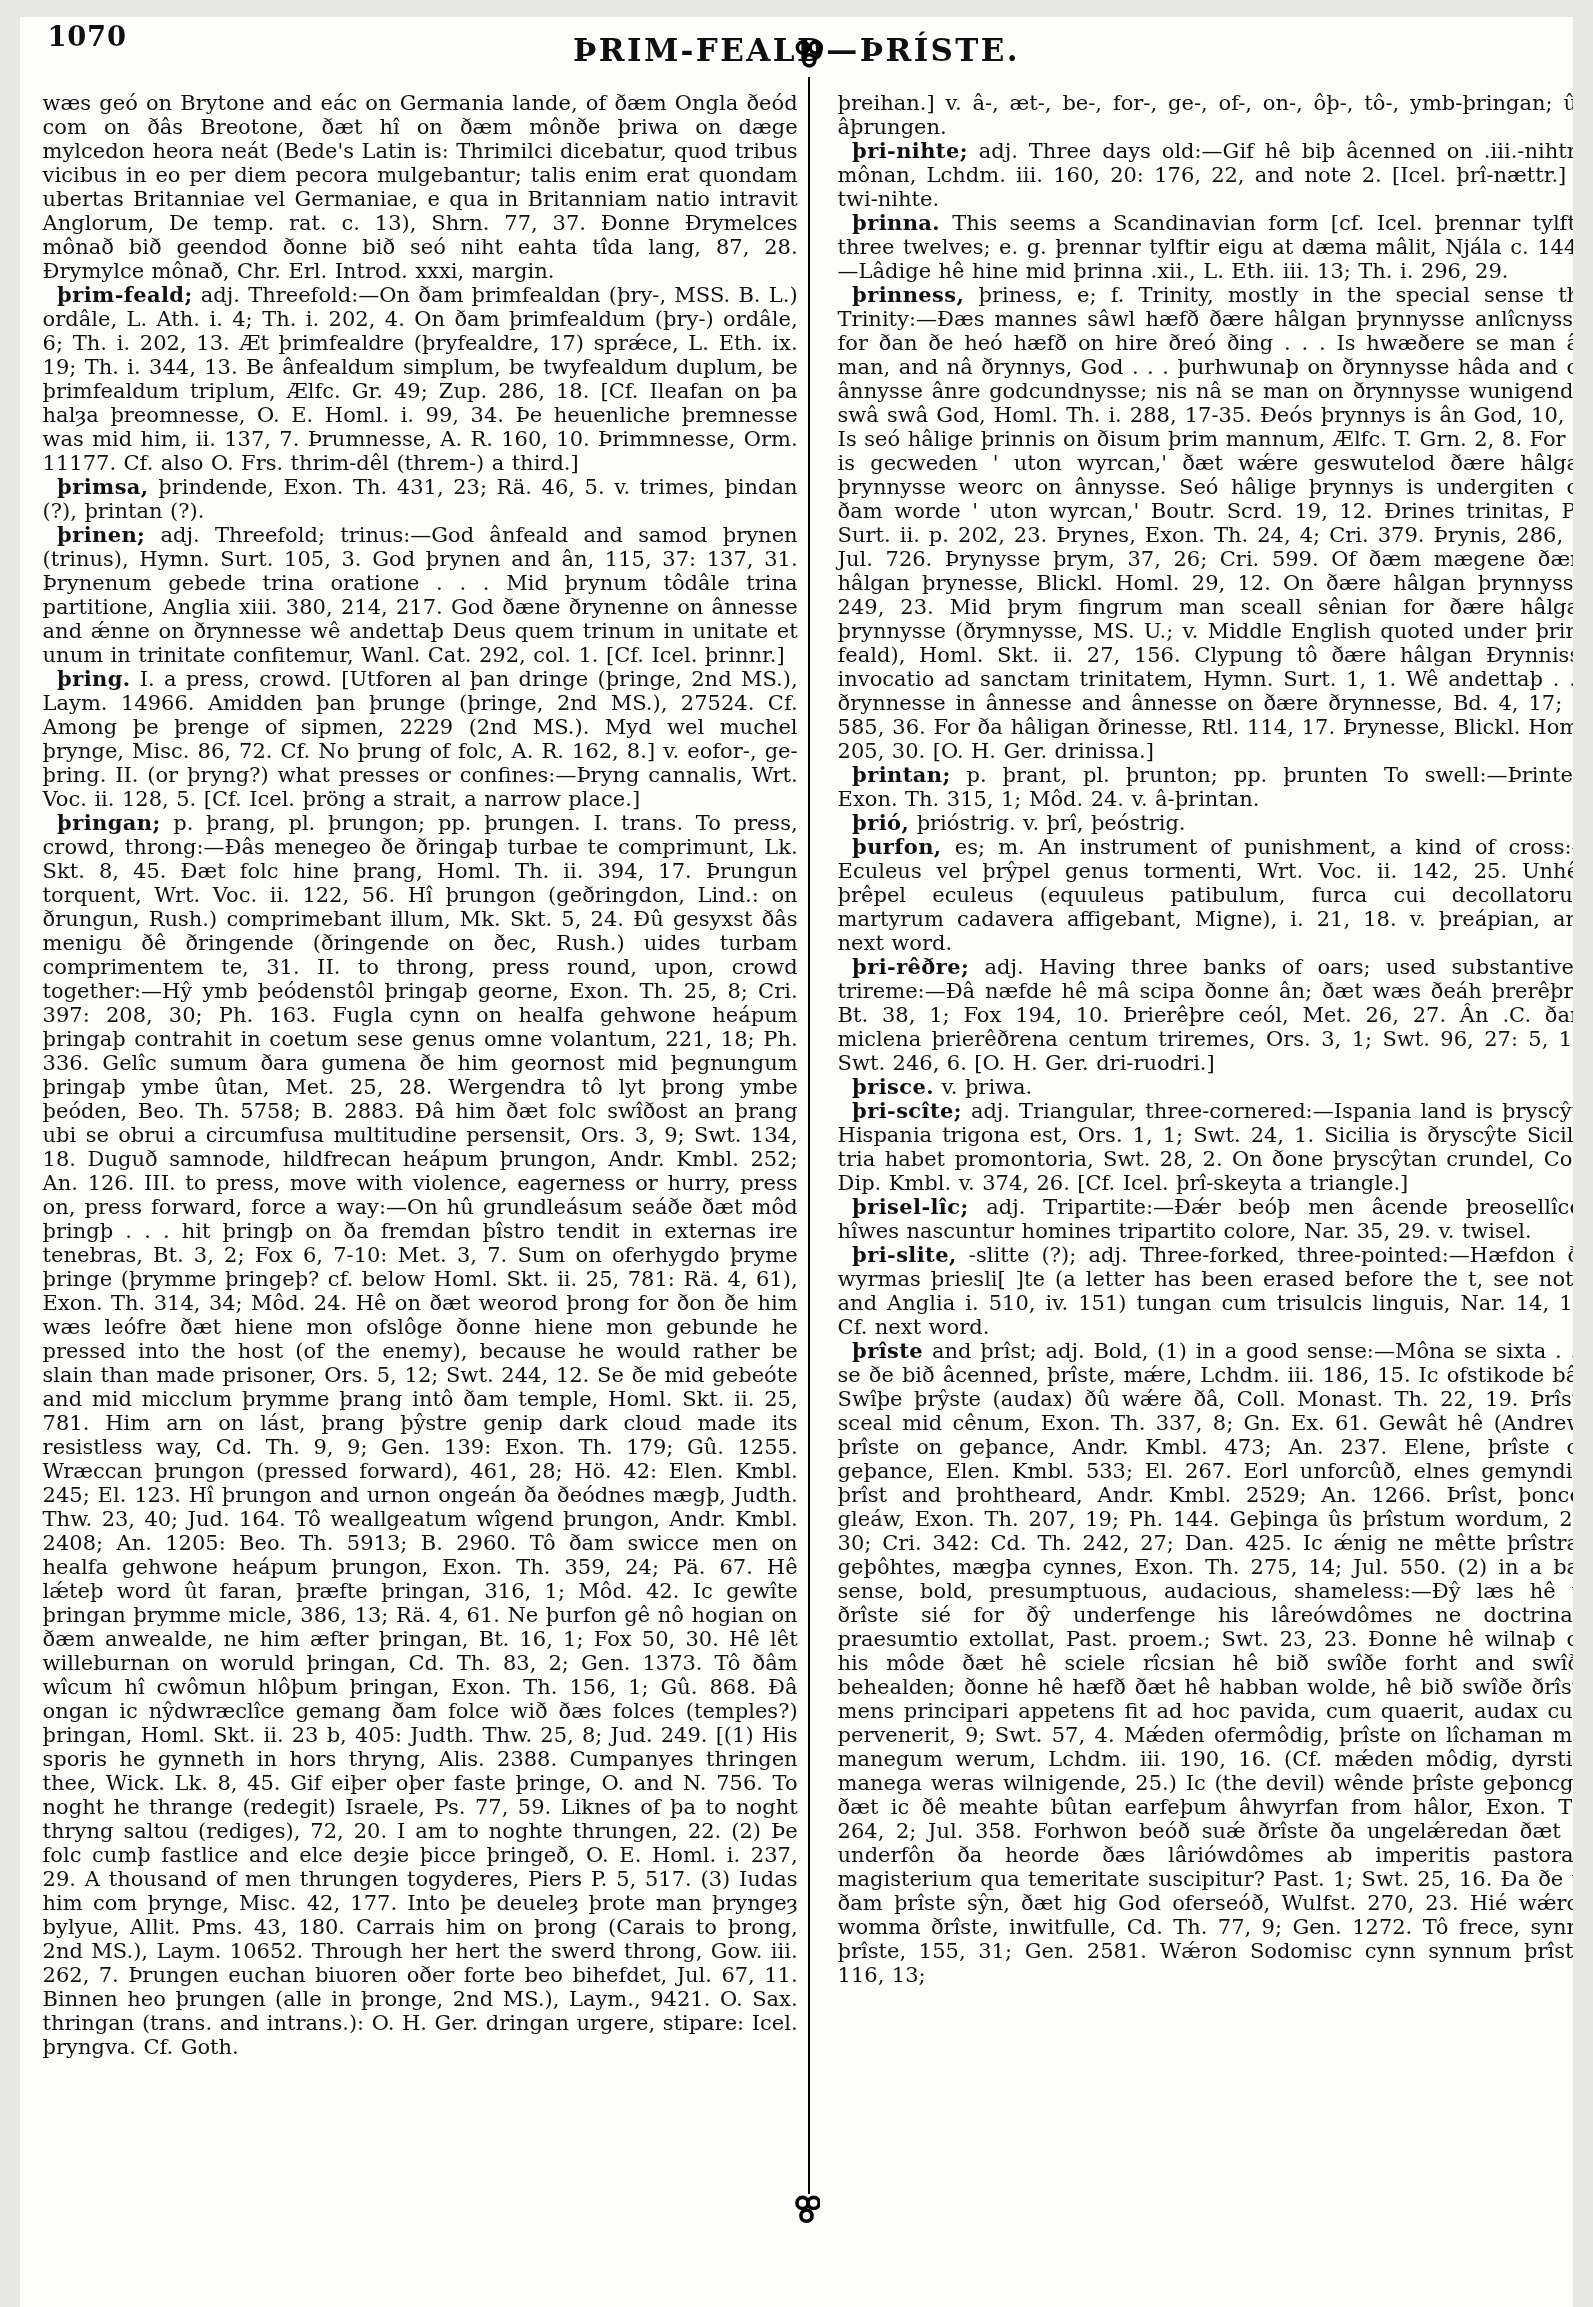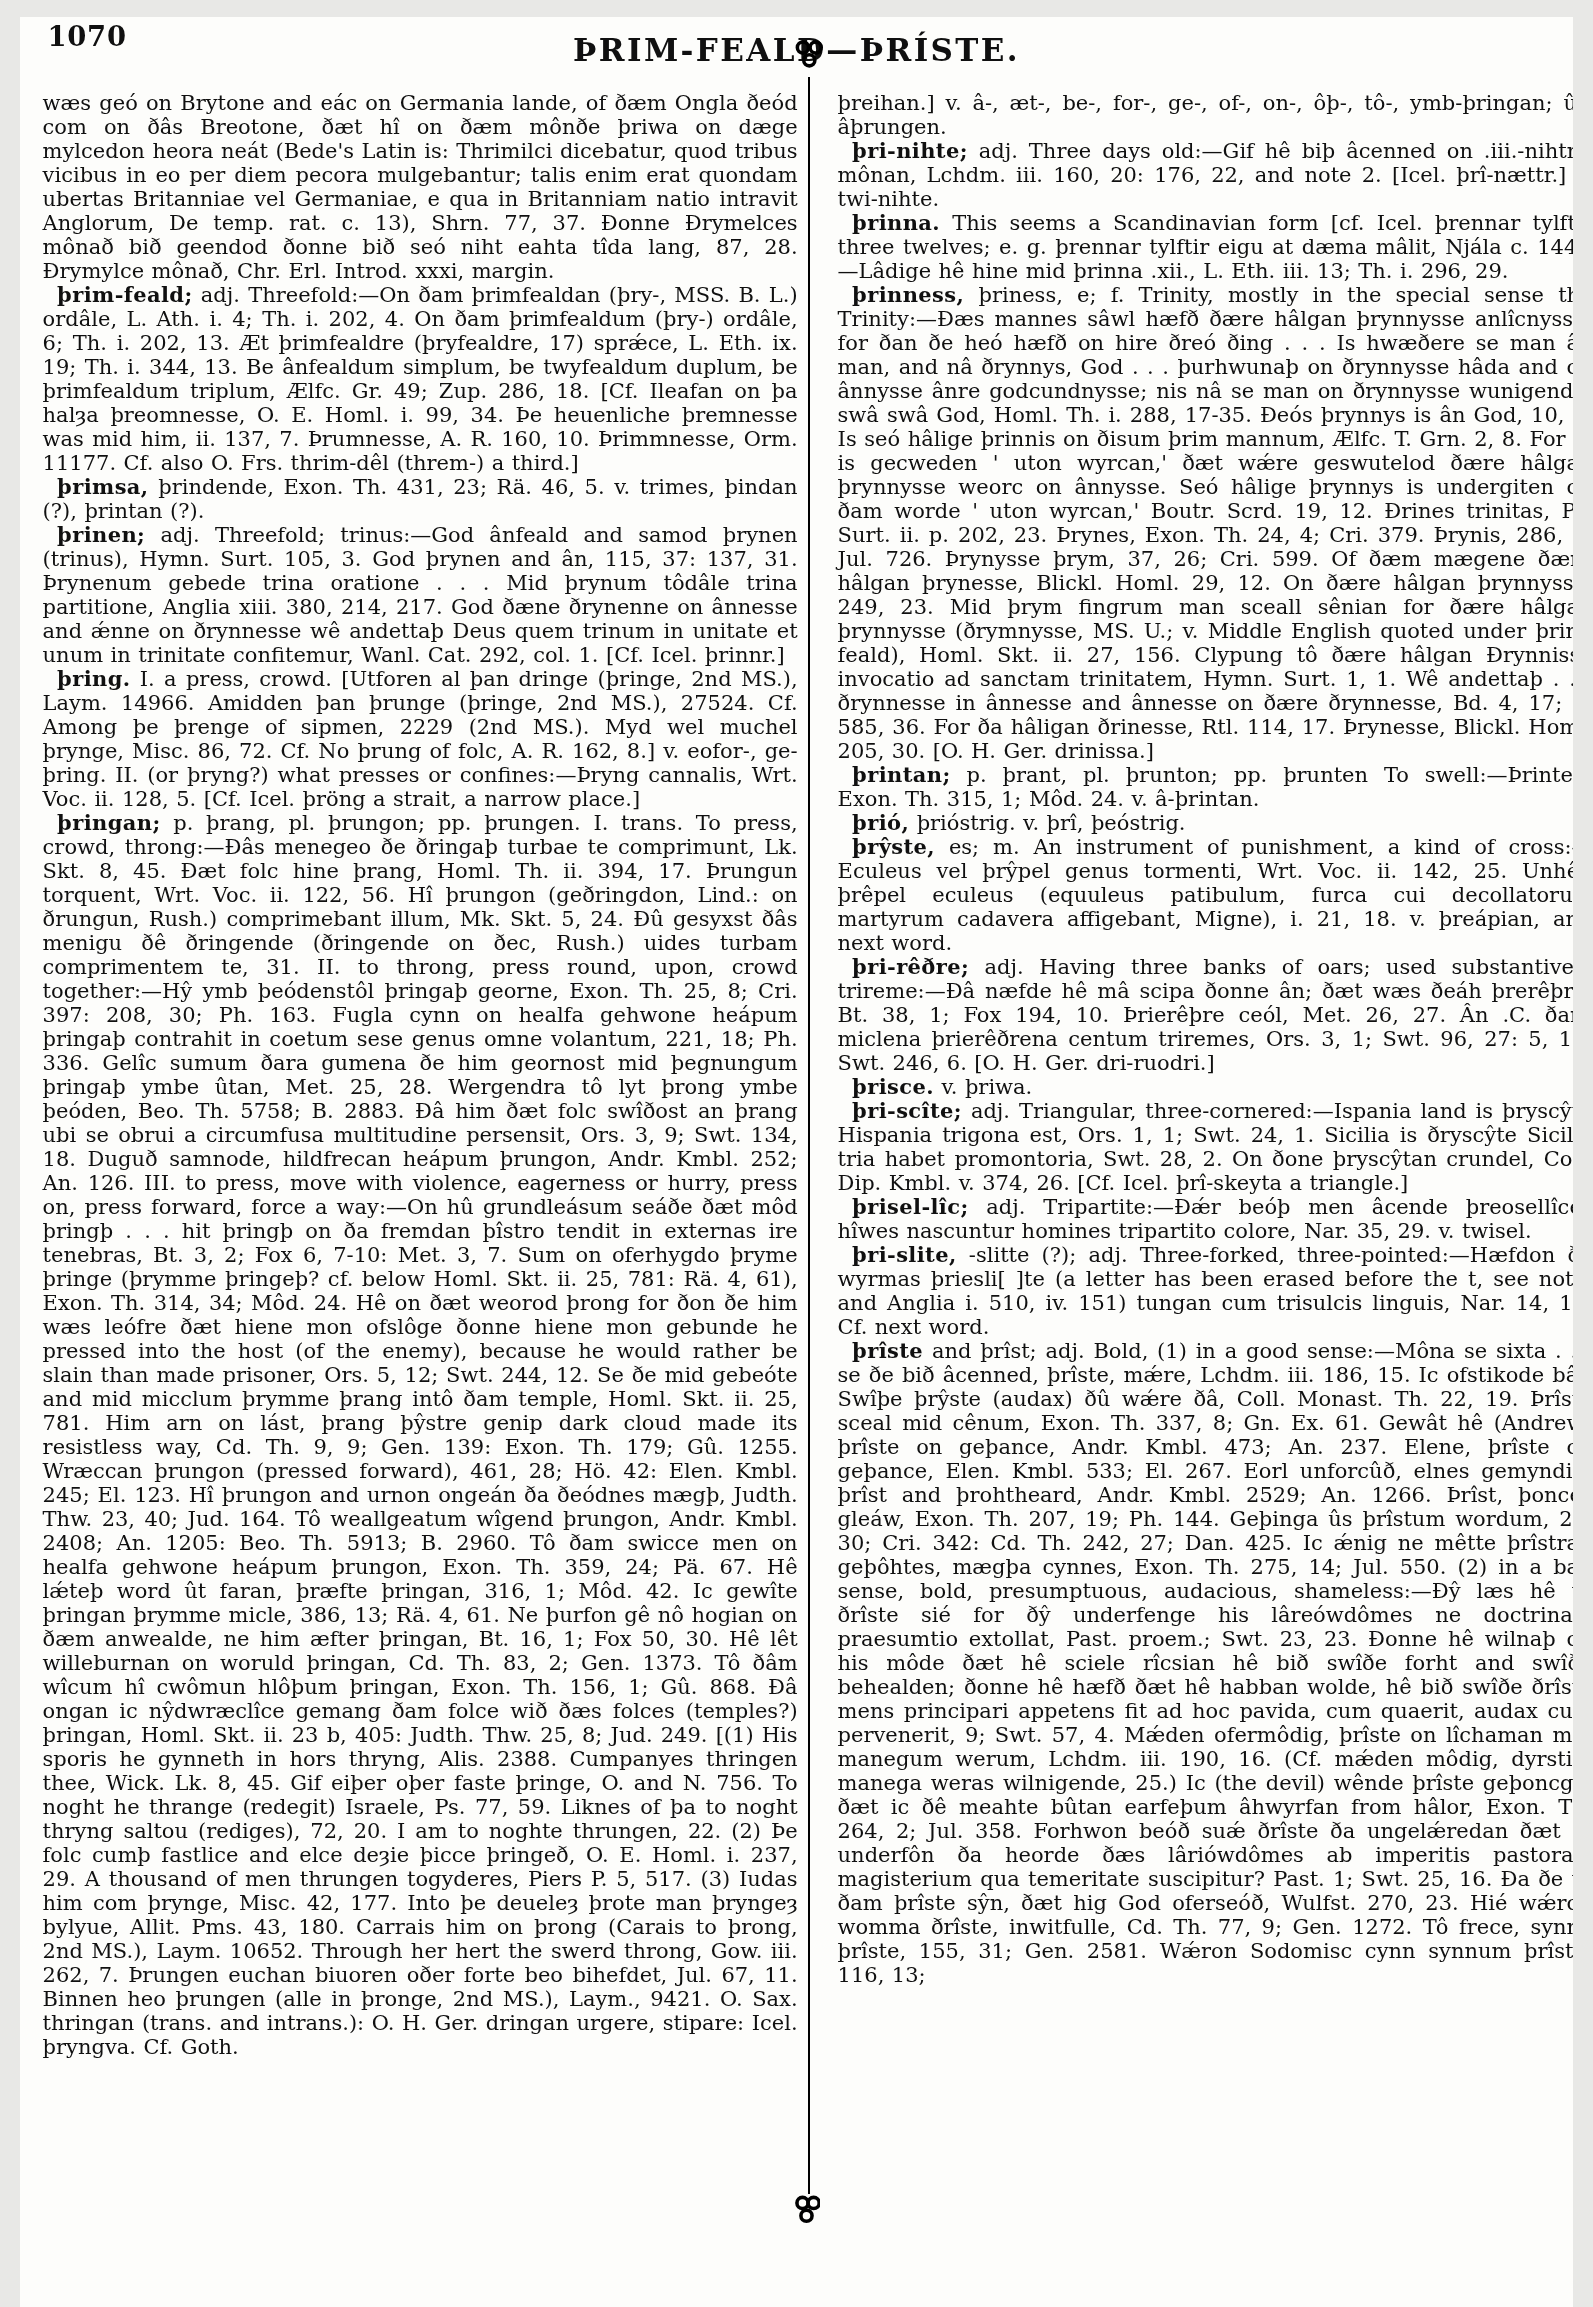--- a/index.html
+++ b/index.html
@@ -77,21 +77,21 @@
         <p class="entry"><b>þring.</b> <span>I. a press, crowd. [Utforen al þan dringe (þringe, 2nd MS.), Laym. 14966. Amidden þan þrunge (þringe, 2nd MS.), 27524. Cf. Among þe þrenge of sipmen, 2229 (2nd MS.). Myd wel muchel þrynge, Misc. 86, 72. Cf. No þrung of folc, A. R. 162, 8.] v. eofor-, ge-þring. II. (or þryng?) what presses or confines:—Þryng cannalis, Wrt. Voc. ii. 128, 5. [Cf. Icel. þröng a strait, a narrow place.]</span></p>
         <p class="entry"><b>þringan;</b> <span>p. þrang, pl. þrungon; pp. þrungen. I. trans. To press, crowd, throng:—Ðâs menegeo ðe ðringaþ turbae te comprimunt, Lk. Skt. 8, 45. Ðæt folc hine þrang, Homl. Th. ii. 394, 17. Þrungun torquent, Wrt. Voc. ii. 122, 56. Hî þrungon (geðringdon, Lind.: on ðrungun, Rush.) comprimebant illum, Mk. Skt. 5, 24. Ðû gesyxst ðâs menigu ðê ðringende (ðringende on ðec, Rush.) uides turbam comprimentem te, 31. II. to throng, press round, upon, crowd together:—Hŷ ymb þeódenstôl þringaþ georne, Exon. Th. 25, 8; Cri. 397: 208, 30; Ph. 163. Fugla cynn on healfa gehwone heápum þringaþ contrahit in coetum sese genus omne volantum, 221, 18; Ph. 336. Gelîc sumum ðara gumena ðe him geornost mid þegnungum þringaþ ymbe ûtan, Met. 25, 28. Wergendra tô lyt þrong ymbe þeóden, Beo. Th. 5758; B. 2883. Ðâ him ðæt folc swîðost an þrang ubi se obrui a circumfusa multitudine persensit, Ors. 3, 9; Swt. 134, 18. Duguð samnode, hildfrecan heápum þrungon, Andr. Kmbl. 252; An. 126. III. to press, move with violence, eagerness or hurry, press on, press forward, force a way:—On hû grundleásum seáðe ðæt môd þringþ . . . hit þringþ on ða fremdan þîstro tendit in externas ire tenebras, Bt. 3, 2; Fox 6, 7-10: Met. 3, 7. Sum on oferhygdo þryme þringe (þrymme þringeþ? cf. below Homl. Skt. ii. 25, 781: Rä. 4, 61), Exon. Th. 314, 34; Môd. 24. Hê on ðæt weorod þrong for ðon ðe him wæs leófre ðæt hiene mon ofslôge ðonne hiene mon gebunde he pressed into the host (of the enemy), because he would rather be slain than made prisoner, Ors. 5, 12; Swt. 244, 12. Se ðe mid gebeóte and mid micclum þrymme þrang intô ðam temple, Homl. Skt. ii. 25, 781. Him arn on lást, þrang þŷstre genip dark cloud made its resistless way, Cd. Th. 9, 9; Gen. 139: Exon. Th. 179; Gû. 1255. Wræccan þrungon (pressed forward), 461, 28; Hö. 42: Elen. Kmbl. 245; El. 123. Hî þrungon and urnon ongeán ða ðeódnes mægþ, Judth. Thw. 23, 40; Jud. 164. Tô weallgeatum wîgend þrungon, Andr. Kmbl. 2408; An. 1205: Beo. Th. 5913; B. 2960. Tô ðam swicce men on healfa gehwone heápum þrungon, Exon. Th. 359, 24; Pä. 67. Hê lǽteþ word ût faran, þræfte þringan, 316, 1; Môd. 42. Ic gewîte þringan þrymme micle, 386, 13; Rä. 4, 61. Ne þurfon gê nô hogian on ðæm anwealde, ne him æfter þringan, Bt. 16, 1; Fox 50, 30. Hê lêt willeburnan on woruld þringan, Cd. Th. 83, 2; Gen. 1373. Tô ðâm wîcum hî cwômun hlôþum þringan, Exon. Th. 156, 1; Gû. 868. Ðâ ongan ic nŷdwræclîce gemang ðam folce wið ðæs folces (temples?) þringan, Homl. Skt. ii. 23 b, 405: Judth. Thw. 25, 8; Jud. 249. [(1) His sporis he gynneth in hors thryng, Alis. 2388. Cumpanyes thringen thee, Wick. Lk. 8, 45. Gif eiþer oþer faste þringe, O. and N. 756. To noght he thrange (redegit) Israele, Ps. 77, 59. Liknes of þa to noght thryng saltou (rediges), 72, 20. I am to noghte thrungen, 22. (2) Þe folc cumþ fastlice and elce deȝie þicce þringeð, O. E. Homl. i. 237, 29. A thousand of men thrungen togyderes, Piers P. 5, 517. (3) Iudas him com þrynge, Misc. 42, 177. Into þe deueleȝ þrote man þryngeȝ bylyue, Allit. Pms. 43, 180. Carrais him on þrong (Carais to þrong, 2nd MS.), Laym. 10652. Through her hert the swerd throng, Gow. iii. 262, 7. Þrungen euchan biuoren oðer forte beo bihefdet, Jul. 67, 11. Binnen heo þrungen (alle in þronge, 2nd MS.), Laym., 9421. O. Sax. thringan (trans. and intrans.): O. H. Ger. dringan urgere, stipare: Icel. þryngva. Cf. Goth.</span></p>
       </div>
     <div class="col">
         <p class="entry cont"><span>þreihan.] v. â-, æt-, be-, for-, ge-, of-, on-, ôþ-, tô-, ymb-þringan; ût-âþrungen.</span></p>
         <p class="entry"><b>þri-nihte;</b> <span>adj. Three days old:—Gif hê biþ âcenned on .iii.-nihtne mônan, Lchdm. iii. 160, 20: 176, 22, and note 2. [Icel. þrî-nættr.] v. twi-nihte.</span></p>
         <p class="entry"><b>þrinna.</b> <span>This seems a Scandinavian form [cf. Icel. þrennar tylftir three twelves; e. g. þrennar tylftir eigu at dæma mâlit, Njála c. 144]:—Lâdige hê hine mid þrinna .xii., L. Eth. iii. 13; Th. i. 296, 29.</span></p>
         <p class="entry"><b>þrinness,</b> <span>þriness, e; f. Trinity, mostly in the special sense the Trinity:—Ðæs mannes sâwl hæfð ðære hâlgan þrynnysse anlîcnysse; for ðan ðe heó hæfð on hire ðreó ðing . . . Is hwæðere se man ân man, and nâ ðrynnys, God . . . þurhwunaþ on ðrynnysse hâda and on ânnysse ânre godcundnysse; nis nâ se man on ðrynnysse wunigende, swâ swâ God, Homl. Th. i. 288, 17-35. Ðeós þrynnys is ân God, 10, 7. Is seó hâlige þrinnis on ðisum þrim mannum, Ælfc. T. Grn. 2, 8. For ðî is gecweden ' uton wyrcan,' ðæt wǽre geswutelod ðære hâlgan þrynnysse weorc on ânnysse. Seó hâlige þrynnys is undergiten on ðam worde ' uton wyrcan,' Boutr. Scrd. 19, 12. Ðrines trinitas, Ps. Surt. ii. p. 202, 23. Þrynes, Exon. Th. 24, 4; Cri. 379. Þrynis, 286, 3; Jul. 726. Þrynysse þrym, 37, 26; Cri. 599. Of ðæm mægene ðære hâlgan þrynesse, Blickl. Homl. 29, 12. On ðære hâlgan þrynnysse, 249, 23. Mid þrym fingrum man sceall sênian for ðære hâlgan þrynnysse (ðrymnysse, MS. U.; v. Middle English quoted under þrim-feald), Homl. Skt. ii. 27, 156. Clypung tô ðære hâlgan Ðrynnisse invocatio ad sanctam trinitatem, Hymn. Surt. 1, 1. Wê andettaþ . . . ðrynnesse in ânnesse and ânnesse on ðære ðrynnesse, Bd. 4, 17; S. 585, 36. For ða hâligan ðrinesse, Rtl. 114, 17. Þrynesse, Blickl. Homl. 205, 30. [O. H. Ger. drinissa.]</span></p>
         <p class="entry"><b>þrintan;</b> <span>p. þrant, pl. þrunton; pp. þrunten To swell:—Þrinteþ, Exon. Th. 315, 1; Môd. 24. v. â-þrintan.</span></p>
         <p class="entry"><b>þrió,</b> <span>þrióstrig. v. þrî, þeóstrig.</span></p>
-        <p class="entry"><b>þrŷste,</b> <span>es; m. An instrument of punishment, a kind of cross:—Eculeus vel þrŷpel genus tormenti, Wrt. Voc. ii. 142, 25. Unhêh þrêpel eculeus (equuleus patibulum, furca cui decollatorum martyrum cadavera affigebant, Migne), i. 21, 18. v. þreápian, and next word.</span></p>
+        <p class="entry"><b>þurfon,</b> <span>es; m. An instrument of punishment, a kind of cross:—Eculeus vel þrŷpel genus tormenti, Wrt. Voc. ii. 142, 25. Unhêh þrêpel eculeus (equuleus patibulum, furca cui decollatorum martyrum cadavera affigebant, Migne), i. 21, 18. v. þreápian, and next word.</span></p>
         <p class="entry"><b>þri-rêðre;</b> <span>adj. Having three banks of oars; used substantively trireme:—Ðâ næfde hê mâ scipa ðonne ân; ðæt wæs ðeáh þrerêþre, Bt. 38, 1; Fox 194, 10. Þrierêþre ceól, Met. 26, 27. Ân .C. ðara miclena þrierêðrena centum triremes, Ors. 3, 1; Swt. 96, 27: 5, 13; Swt. 246, 6. [O. H. Ger. dri-ruodri.]</span></p>
         <p class="entry"><b>þrisce.</b> <span>v. þriwa.</span></p>
         <p class="entry"><b>þri-scîte;</b> <span>adj. Triangular, three-cornered:—Ispania land is þryscŷte Hispania trigona est, Ors. 1, 1; Swt. 24, 1. Sicilia is ðryscŷte Sicilia tria habet promontoria, Swt. 28, 2. On ðone þryscŷtan crundel, Cod. Dip. Kmbl. v. 374, 26. [Cf. Icel. þrî-skeyta a triangle.]</span></p>
         <p class="entry"><b>þrisel-lîc;</b> <span>adj. Tripartite:—Ðǽr beóþ men âcende þreosellîces hîwes nascuntur homines tripartito colore, Nar. 35, 29. v. twisel.</span></p>
         <p class="entry"><b>þri-slite,</b> <span>-slitte (?); adj. Three-forked, three-pointed:—Hæfdon ða wyrmas þriesli[ ]te (a letter has been erased before the t, see note, and Anglia i. 510, iv. 151) tungan cum trisulcis linguis, Nar. 14, 12. Cf. next word.</span></p>
         <p class="entry"><b>þrîste</b> <span>and þrîst; adj. Bold, (1) in a good sense:—Môna se sixta . . . se ðe bið âcenned, þrîste, mǽre, Lchdm. iii. 186, 15. Ic ofstikode bâr. Swîþe þrŷste (audax) ðû wǽre ðâ, Coll. Monast. Th. 22, 19. Þrîste sceal mid cênum, Exon. Th. 337, 8; Gn. Ex. 61. Gewât hê (Andrew) þrîste on geþance, Andr. Kmbl. 473; An. 237. Elene, þrîste on geþance, Elen. Kmbl. 533; El. 267. Eorl unforcûð, elnes gemyndig, þrîst and þrohtheard, Andr. Kmbl. 2529; An. 1266. Þrîst, þonces gleáw, Exon. Th. 207, 19; Ph. 144. Geþinga ûs þrîstum wordum, 21, 30; Cri. 342: Cd. Th. 242, 27; Dan. 425. Ic ǽnig ne mêtte þrîstran geþôhtes, mægþa cynnes, Exon. Th. 275, 14; Jul. 550. (2) in a bad sense, bold, presumptuous, audacious, shameless:—Ðŷ læs hê tô ðrîste sié for ðŷ underfenge his lâreówdômes ne doctrinam praesumtio extollat, Past. proem.; Swt. 23, 23. Ðonne hê wilnaþ on his môde ðæt hê sciele rîcsian hê bið swîðe forht and swîðe behealden; ðonne hê hæfð ðæt hê habban wolde, hê bið swîðe ðrîste mens principari appetens fit ad hoc pavida, cum quaerit, audax cum pervenerit, 9; Swt. 57, 4. Mǽden ofermôdig, þrîste on lîchaman mid manegum werum, Lchdm. iii. 190, 16. (Cf. mǽden môdig, dyrstig, manega weras wilnigende, 25.) Ic (the devil) wênde þrîste geþoncge, ðæt ic ðê meahte bûtan earfeþum âhwyrfan from hâlor, Exon. Th. 264, 2; Jul. 358. Forhwon beóð suǽ ðrîste ða ungelǽredan ðæt hî underfôn ða heorde ðæs lâriówdômes ab imperitis pastorale magisterium qua temeritate suscipitur? Past. 1; Swt. 25, 16. Ða ðe tô ðam þrîste sŷn, ðæt hig God oferseóð, Wulfst. 270, 23. Hié wǽron womma ðrîste, inwitfulle, Cd. Th. 77, 9; Gen. 1272. Tô frece, synna þrîste, 155, 31; Gen. 2581. Wǽron Sodomisc cynn synnum þrîste, 116, 13;</span></p>
       </div>
   </div>
 
 </div>

